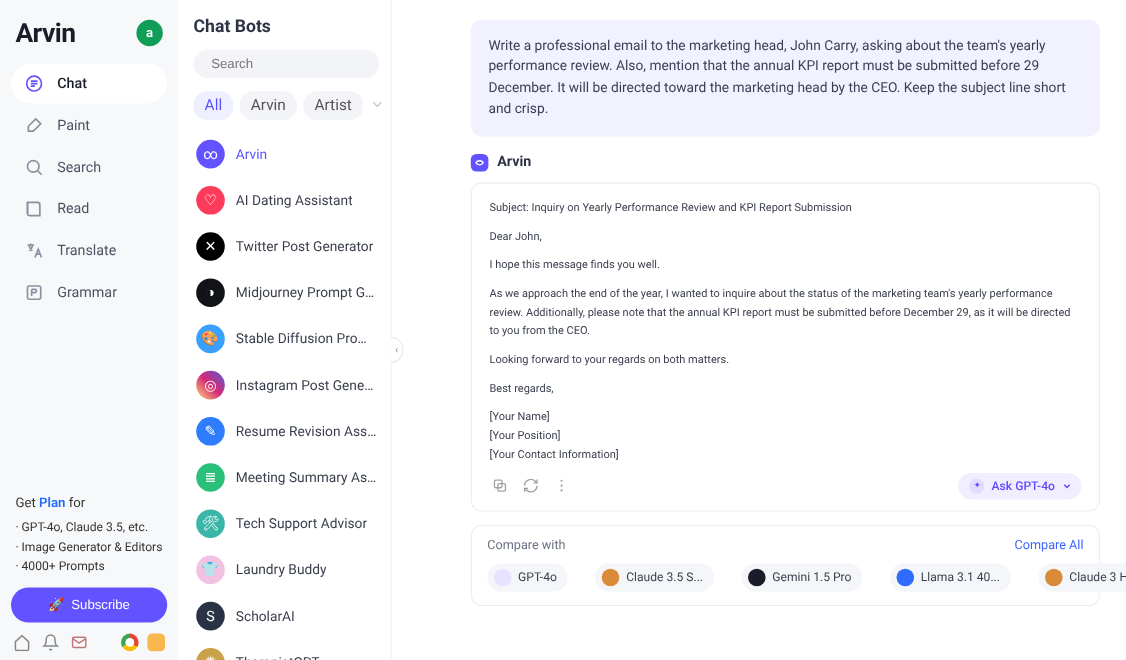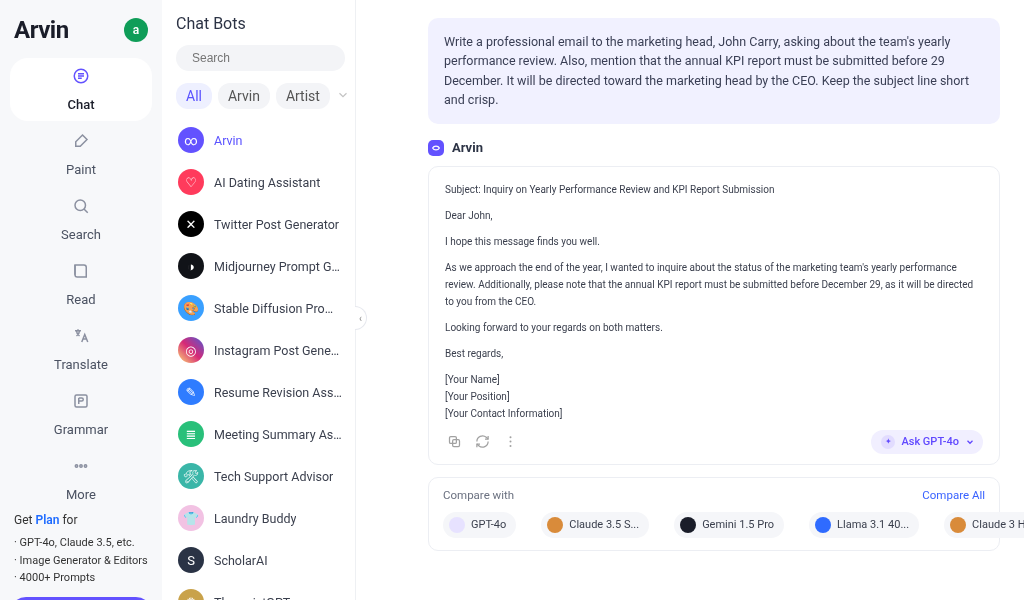--- a/index.html
+++ b/index.html
@@ -19,21 +19,21 @@
     display: flex;
     flex-direction: column;
     padding: 10px 10px 8px 10px;
   }
   .brand-row { display: flex; align-items: center; justify-content: space-between; padding: 6px 4px 14px 4px; }
   .brand { font-size: 24px; font-weight: 700; letter-spacing: -0.5px; color: #1a1d29; }
   .avatar { width: 24px; height: 24px; border-radius: 50%; background: #0f9d58; color: #fff; font-size: 12px; font-weight: 600; display: flex; align-items: center; justify-content: center; }
   .nav-item {
     display: flex; align-items: center; gap: 12px;
     padding: 9px 12px; border-radius: 18px;
-    font-size: 13px; color: #4b5262; cursor: pointer; flex-direction: column;
+    font-size: 13px; color: #4b5262; cursor: pointer;
   }
   .nav-item.active { background: #fff; color: #1a1d29; font-weight: 500; }
   .nav-icon { width: 18px; height: 18px; display: flex; align-items: center; justify-content: center; }
   .nav-icon svg { width: 18px; height: 18px; }
   .nav-list { display: flex; flex-direction: column; gap: 2px; }
   .rail-spacer { flex: 1; }
   .plan-box { font-size: 11px; color: #333; line-height: 1.6; padding: 0 4px 10px 4px; }
   .plan-box .title { font-size: 12px; color: #333; margin-bottom: 4px; }
   .plan-box .title b { color: #1e6bff; font-weight: 600; }
   .subscribe-btn {
@@ -54,21 +54,21 @@
   .amz-chip { background: #f8b84e; }
 
   
   .bots {
     width: 194px;
     border-right: 1px solid #eef0f3;
     display: flex; flex-direction: column;
     padding: 14px 10px 0 14px;
     background: #fff;
   }
-  .bots-title { font-size: 16px; font-weight: 400; margin-bottom: 12px; }
+  .bots-title { font-size: 16px; font-weight: 700; margin-bottom: 12px; }
   .search-wrap {
     background: #f3f4f7; border-radius: 16px;
     display: flex; align-items: center; gap: 6px;
     padding: 6px 10px; margin-bottom: 12px;
   }
   .search-wrap svg { width: 14px; height: 14px; opacity: .5; }
   .search-wrap input { border: none; background: transparent; outline: none; font-size: 12px; flex: 1; color: #333; }
   .chips { display: flex; gap: 6px; align-items: center; margin-bottom: 10px; }
   .chip {
     font-size: 14px; padding: 5px 10px; border-radius: 12px;
@@ -204,30 +204,20 @@
         <span>Translate</span>
       </div>
       <div class="nav-item">
         <span class="nav-icon">
           <svg viewBox="0 0 24 24" fill="none" stroke="#8b90a0" stroke-width="2">
             <rect x="4" y="4" width="16" height="16" rx="2"></rect>
             <path d="M9 8v8M9 12h4a2 2 0 0 0 0-4H9"></path>
           </svg>
         </span>
         <span>Grammar</span>
-      </div>
-      <div class="nav-item">
-        <span class="nav-icon">
-          <svg viewBox="0 0 24 24" fill="none" stroke="#8b90a0" stroke-width="2">
-            <circle cx="6" cy="12" r="1.6"></circle>
-            <circle cx="12" cy="12" r="1.6"></circle>
-            <circle cx="18" cy="12" r="1.6"></circle>
-          </svg>
-        </span>
-        <span>More</span>
       </div>
     </div>
   <div class="rail-spacer"></div>
   <div class="plan-box">
     <div class="title"><span>Get </span><b>Plan</b><span> for</span></div>
     <div id="plan-lines">
         <div>· GPT-4o, Claude 3.5, etc.</div>
         <div>· Image Generator &amp; Editors</div>
         <div>· 4000+ Prompts</div>
       </div>

